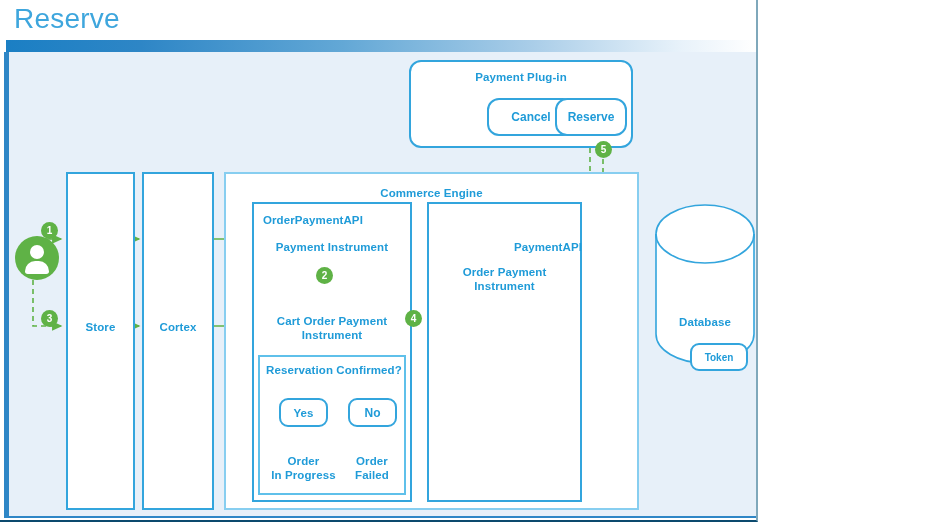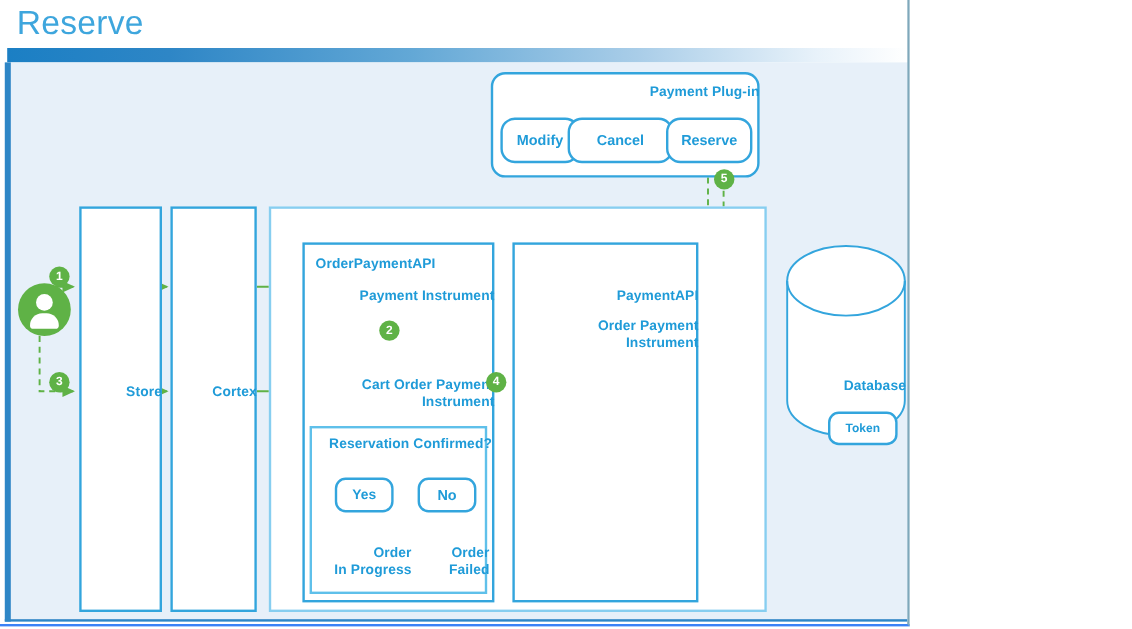--- a/index.html
+++ b/index.html
@@ -21,21 +21,21 @@
   }
 
   
   .slide {
     position: absolute;
     left: 0; top: 0;
     width: 758px;
     height: 522px;
     background: #ffffff;
     border-right: 2px solid #7fa8bb;
-    border-bottom: 2px solid #3b82f6;
+    border-bottom: 2px solid #0c4a6e;
     box-sizing: border-box;
   }
   .title-bar {
     position: absolute;
     left: 0; top: 0;
     width: 756px;
     height: 40px;
     background: #ffffff;
   }
   .title-text {
@@ -79,21 +79,21 @@
   }
   .box.outer {
     background: #ffffff;
     border-color: #87cef0;
   }
   .lbl {
     position: absolute;
     color: #1f9bd8;
     font-size: 11.5px;
     font-weight: bold;
-    text-align: right;
+    text-align: center;
     line-height: 14px;
     letter-spacing: 0.1px;
     white-space: pre-line;
   }
   .rbox {
     position: absolute;
     box-sizing: border-box;
     border: 2px solid #33a5dd;
     background: #ffffff;
     border-radius: 14px;
@@ -206,37 +206,35 @@
           <path d="M294,375 L294,396" stroke="#9aa8cf" marker-end="url(#ah)"></path>
 
           <path d="M363,375 L363,396" stroke="#9aa8cf" marker-end="url(#ah)"></path>
         </g>
       </svg>
 
 
       <div class="rbox" style="left:400px; top:8px; width:224px; height:88px; border-radius:12px; display:block;"></div>
       <div class="lbl" style="left:400px; top:18px; width:224px;">Payment Plug-in</div>
 
-      <div class="rbox" style="left:408px; top:46px; width:66px; height:38px; border-radius:12px;">
-        <span>Modify</span>
-      </div>
-      <div class="rbox" style="left:464px; top:46px; width:88px; height:38px; border-radius:12px;">
+      <div class="rbox" style="left:478px; top:46px; width:88px; height:38px; border-radius:12px;">
         <span>Cancel</span>
       </div>
       <div class="rbox" style="left:546px; top:46px; width:72px; height:38px; border-radius:12px;">
         <span>Reserve</span>
       </div>
 
       <div class="box" style="left:57px; top:120px; width:69px; height:338px;"></div>
       <div class="lbl" style="left:57px; top:268px; width:69px;">Store</div>
 
       <div class="box" style="left:133px; top:120px; width:72px; height:338px;"></div>
       <div class="lbl" style="left:133px; top:268px; width:72px;">Cortex</div>
 
       <div class="box outer" style="left:215px; top:120px; width:415px; height:338px;"></div>
+      <div class="lbl" style="left:215px; top:134px; width:415px;">Commerce Engine</div>
 
       <div class="box" style="left:243px; top:150px; width:160px; height:300px;"></div>
       <div class="lbl" style="left:243px; top:188px; width:160px;">Payment Instrument</div>
       <div class="lbl" style="left:243px; top:161px; width:160px; text-align:left; padding-left:11px; box-sizing:border-box;">OrderPaymentAPI</div>
       <div class="lbl" style="left:243px; top:262px; width:160px;">Cart Order Payment
 Instrument</div>
 
       <div class="box" style="left:249px; top:303px; width:148px; height:140px; border-color:#5fc0ea;"></div>
       <div class="lbl" style="left:249px; top:311px; width:152px;">Reservation Confirmed?</div>
 

